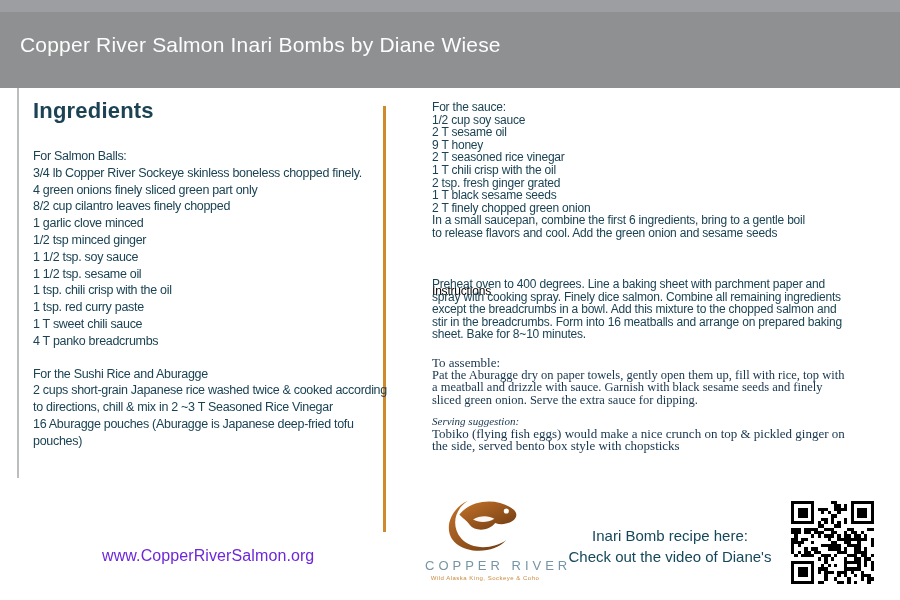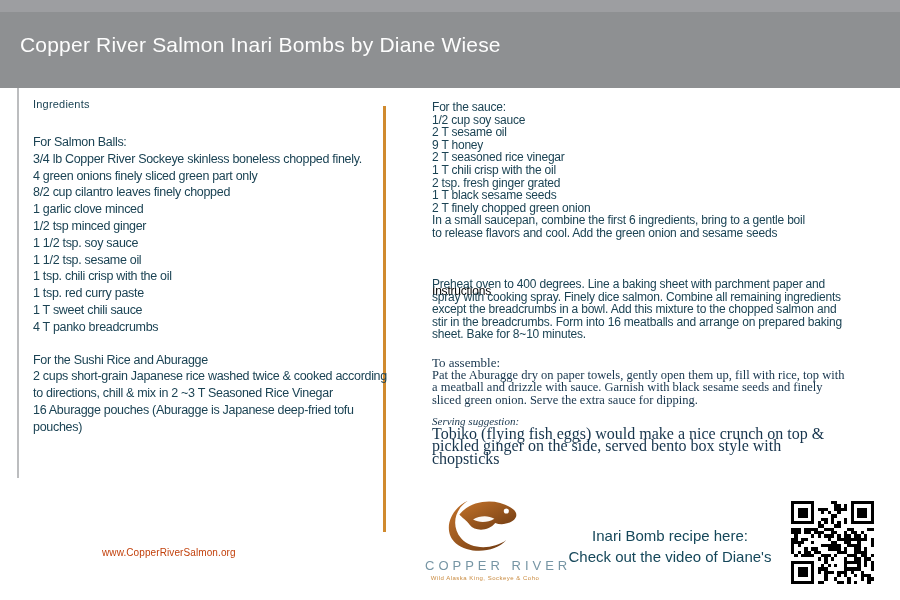--- a/index.html
+++ b/index.html
@@ -11,38 +11,38 @@
   .header-topstrip{position:absolute;left:0;top:0;width:900px;height:12px;background:#9d9ea1;}
   .header-title{position:absolute;left:20px;top:33px;color:#fdfdfd;font-size:21px;
                 font-weight:400;letter-spacing:0.2px;}
 
   
   .left-rule{position:absolute;left:17px;top:88px;width:2px;height:390px;background:#bcbdbf;}
   .center-divider{position:absolute;left:383px;top:106px;width:3px;height:426px;background:#d08a2e;}
 
   
   .col-left{position:absolute;left:33px;top:98px;width:352px;color:#1b4354;}
-  .ingredients-heading{font-size:11px;font-weight:400;letter-spacing:0.2px;color:#1b4354;margin:0 0 24px 0;}
+  .ingredients-heading{font-size:22px;font-weight:700;letter-spacing:0.2px;color:#1b4354;margin:0 0 24px 0;}
   .ing-line{font-size:12.5px;letter-spacing:-0.3px;line-height:16.8px;white-space:nowrap;}
   .section-gap{height:16px;}
 
   
   .col-right{position:absolute;left:432px;top:101px;width:414px;color:#1b4354;}
   .sauce-line{font-size:12px;letter-spacing:-0.2px;line-height:12.6px;white-space:nowrap;}
   .instructions-heading{position:absolute;left:432px;top:261px;margin-top:24px;}
   .instructions-body{position:absolute;left:432px;top:278px;width:414px;font-size:12px;
                      letter-spacing:-0.2px;line-height:12.6px;color:#1b4354;}
   .serif{font-family:"Liberation Serif",serif;color:#16344c;}
   .assemble-heading{position:absolute;left:432px;top:355px;font-size:13px;}
   .assemble-body{position:absolute;left:432px;top:369px;width:420px;font-size:12.5px;line-height:12.4px;}
   .serving-heading{position:absolute;left:432px;top:415px;font-size:11px;font-style:italic;}
-  .serving-body{position:absolute;left:432px;top:428px;width:420px;font-size:16px;line-height:12.4px;}
+  .serving-body{position:absolute;left:432px;top:428px;width:420px;font-size:13px;line-height:12.4px;}
 
   
-  .website-link{position:absolute;left:102px;top:547px;color:#c2410c;font-size:10px;
+  .website-link{position:absolute;left:102px;top:547px;color:#6d28d9;font-size:16px;
                 letter-spacing:0.1px;cursor:pointer;text-decoration:none;}
   .video-note{position:absolute;left:565px;top:525px;width:210px;text-align:center;
               color:#15475a;font-size:15px;line-height:21px;}
 
   
   .logo{position:absolute;left:425px;top:494px;width:120px;text-align:center;}
   .logo-fish{width:86px;height:58px;margin:0 auto;display:block;}
   .logo-name{font-size:13px;letter-spacing:4px;color:#7695a4;margin-top:6px;white-space:nowrap;}
   .logo-tagline{font-size:6px;letter-spacing:0.5px;color:#c98a3f;margin-top:2px;white-space:nowrap;}
 

